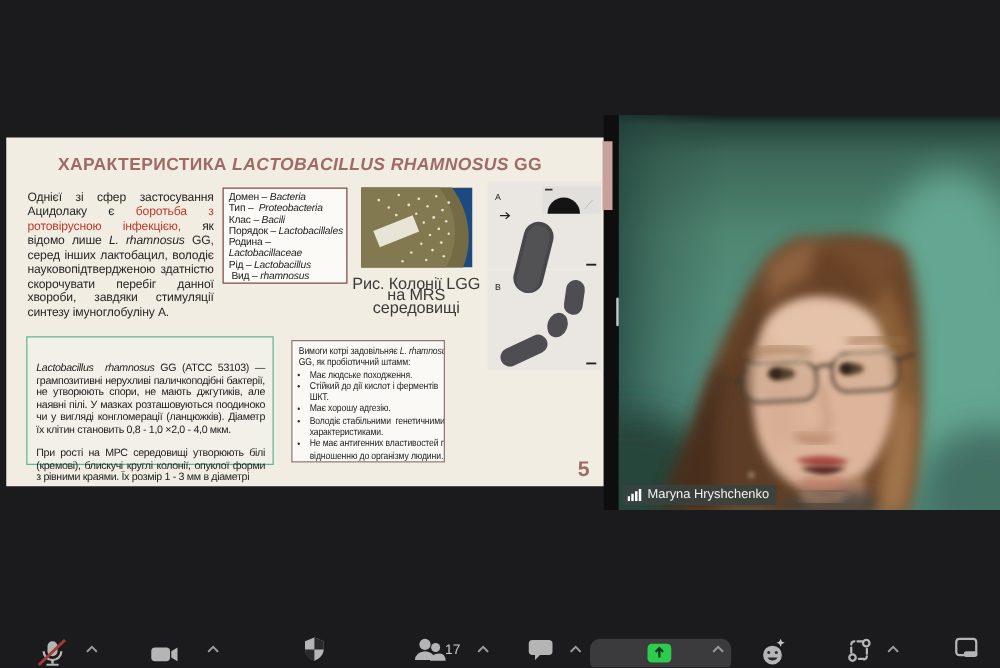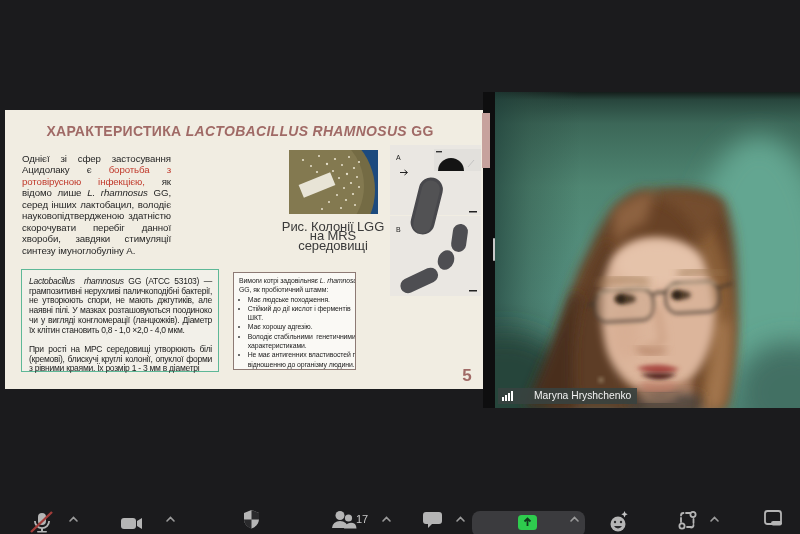--- a/index.html
+++ b/index.html
@@ -15,44 +15,45 @@
          font-size:14px;letter-spacing:0.3px;}
   #para{left:17px;top:43px;width:149px;font-size:9.7px;line-height:11.45px;color:#262626;
         text-align:justify;text-align-last:left;letter-spacing:-0.1px;}
   #para .red{color:#c0392b;}
   #taxo{left:173px;top:40px;width:100px;height:77px;border:1.5px solid #7a4a42;background:#fbfaf6;
         font-size:8.2px;line-height:9.05px;color:#222;padding:1.5px 0 0 4px;box-sizing:border-box;
         white-space:nowrap;overflow:hidden;letter-spacing:-0.15px;}
   #petricap{left:273px;top:112px;width:110px;text-align:center;font-size:13px;line-height:9.4px;color:#3a3a3a;letter-spacing:-0.1px;}
   #microcap{left:378px;top:202px;width:96px;text-align:center;font-size:7.8px;line-height:9.2px;color:#222;letter-spacing:-0.1px;}
   #greenbox{left:16px;top:159px;width:198px;height:103px;border:1.5px solid #5eb897;background:#f2f0e9;
-        box-sizing:border-box;padding:7px 6px 0 7px;font-size:8.5px;line-height:9.7px;color:#222;
+        box-sizing:border-box;padding:20px 6px 0 7px;font-size:8.5px;line-height:9.7px;color:#222;
         text-align:justify;text-align-last:left;letter-spacing:-0.26px;}
   #reqbox{left:228px;top:162px;width:123px;height:98px;border:1px solid #8d7a74;background:#faf9f5;
         box-sizing:border-box;padding:3px 0 0 5px;overflow:hidden;}
   #reqin{width:148px;transform:scaleX(0.872);transform-origin:0 0;font-size:7.9px;
          line-height:9.3px;color:#222;letter-spacing:-0.1px;}
   #reqin ul{margin:0;padding-left:10px;}
   #reqbox li{margin:0;padding:0;}
   #pagenum{left:450px;top:256px;width:24px;text-align:center;color:#a06a66;font-weight:bold;font-size:17px;}
   
   #video{left:495px;top:92px;width:305px;height:316px;}
   #nametag{left:498px;top:388px;height:16px;background:rgba(56,66,64,0.88);color:#f2f2f2;
-           font-size:10.3px;line-height:16px;padding:0 6px 0 4px;display:flex;align-items:center;gap:20px;}
+           font-size:10.3px;line-height:16px;padding:0 6px 0 4px;display:flex;align-items:center;gap:4px;}
   
   #toolbar{left:0;top:494px;width:800px;height:40px;}
 </style>
 </head>
 <body>
 
 <div class="abs" id="slide">
   <div class="abs" id="para">Однієї зі сфер застосування Ацидолаку є <span class="red">боротьба з ротовірусною інфекцією,</span> як відомо лише <i>L. rhamnosus</i> GG, серед інших лактобацил, володіє науковопідтвердженою здатністю скорочувати перебіг данної хвороби, завдяки стимуляції синтезу імуноглобуліну А.</div>
 
   <div class="abs" id="title">ХАРАКТЕРИСТИКА <i>LACTOBACILLUS RHAMNOSUS</i> GG</div>
 
+  <div class="abs" id="taxo">Домен – <i>Bacteria</i><br>Тип –&nbsp; <i>Proteobacteria</i><br>Клас – <i>Bacili</i><br>Порядок – <i>Lactobacillales</i><br>Родина –<br><i>Lactobacillaceae</i><br>Рід – <i>Lactobacillus</i><br>&nbsp;Вид – <i>rhamnosus</i></div>
 
   <svg class="abs" style="left:284px;top:40px" width="89" height="64" viewBox="0 0 89 64">
     <rect width="89" height="64" fill="#1c4a7e"></rect>
     <circle cx="20" cy="40" r="66" fill="#746b44"></circle>
     <circle cx="18" cy="36" r="57" fill="#837950"></circle>
     <g fill="#e7e1cc">
       <circle cx="14" cy="10" r="1.1"></circle>
         <circle cx="30" cy="6" r="1.0"></circle>
         <circle cx="46" cy="9" r="1.1"></circle>
       <circle cx="60" cy="7" r="1.0"></circle>

